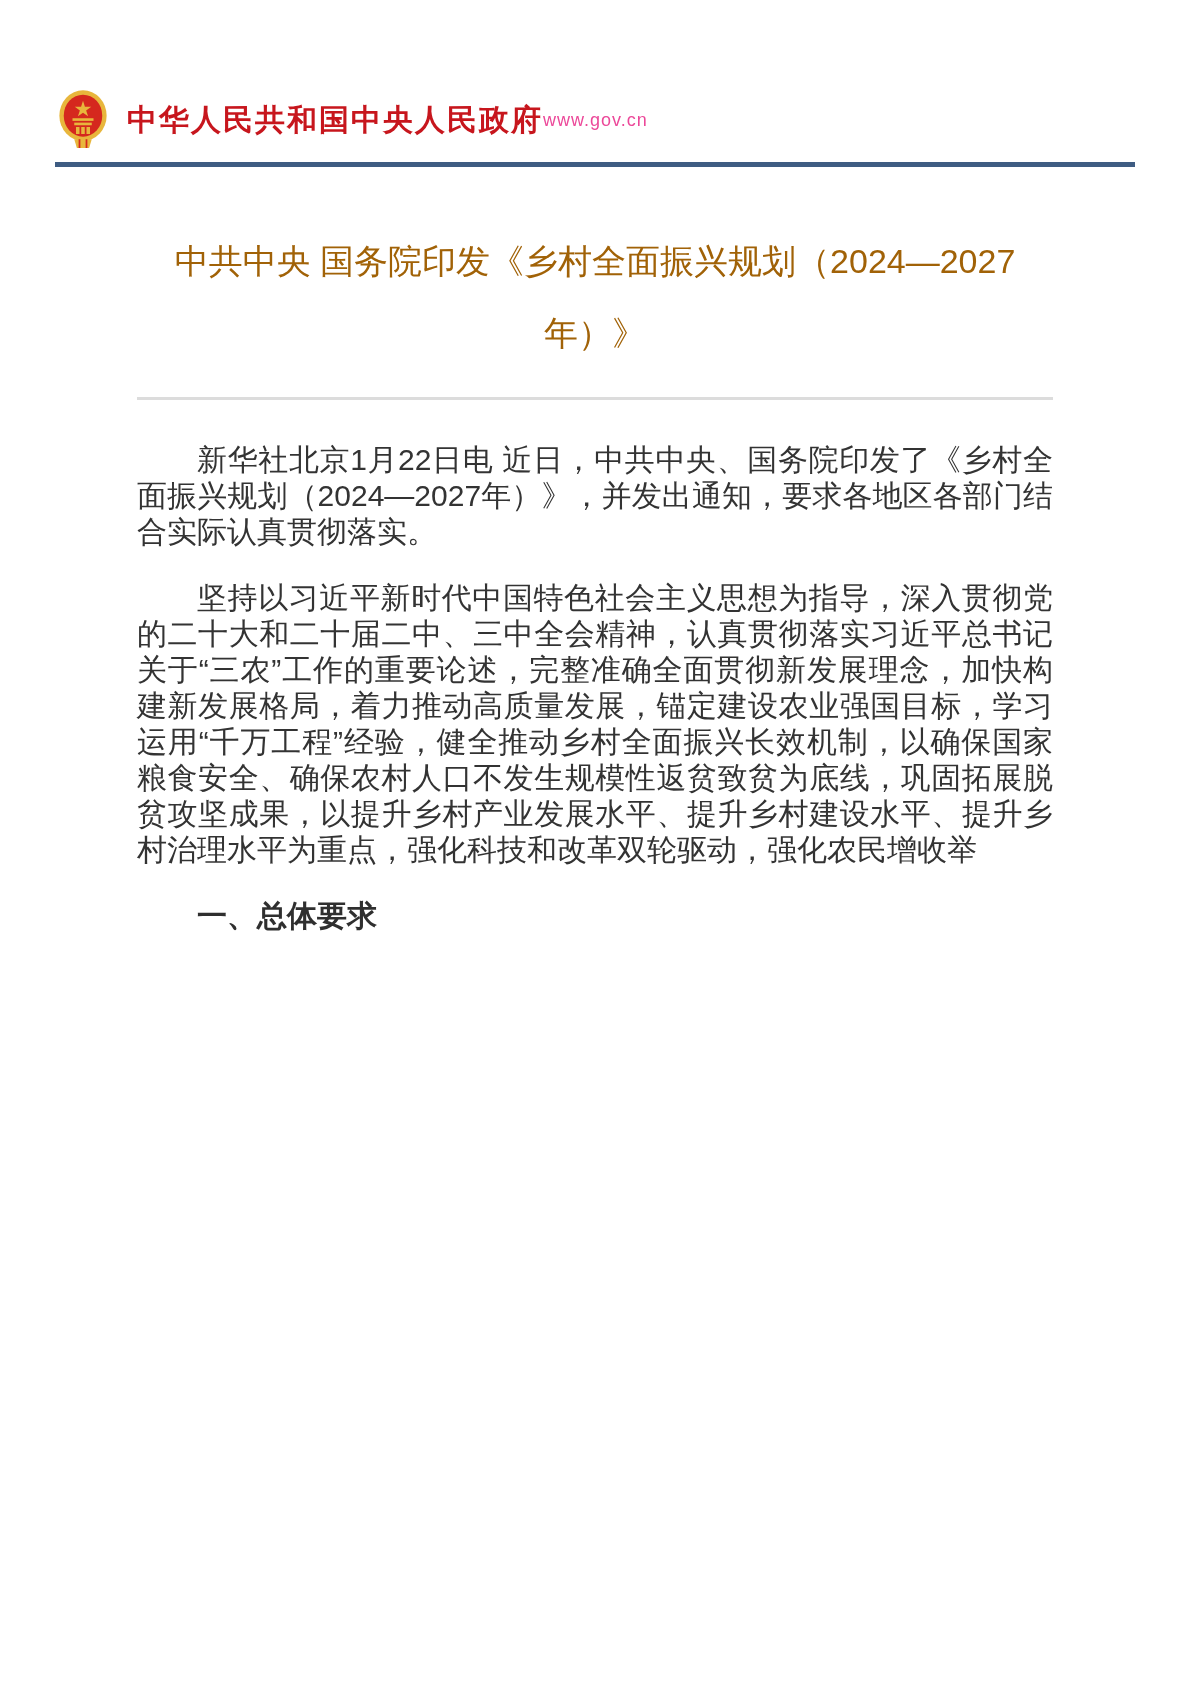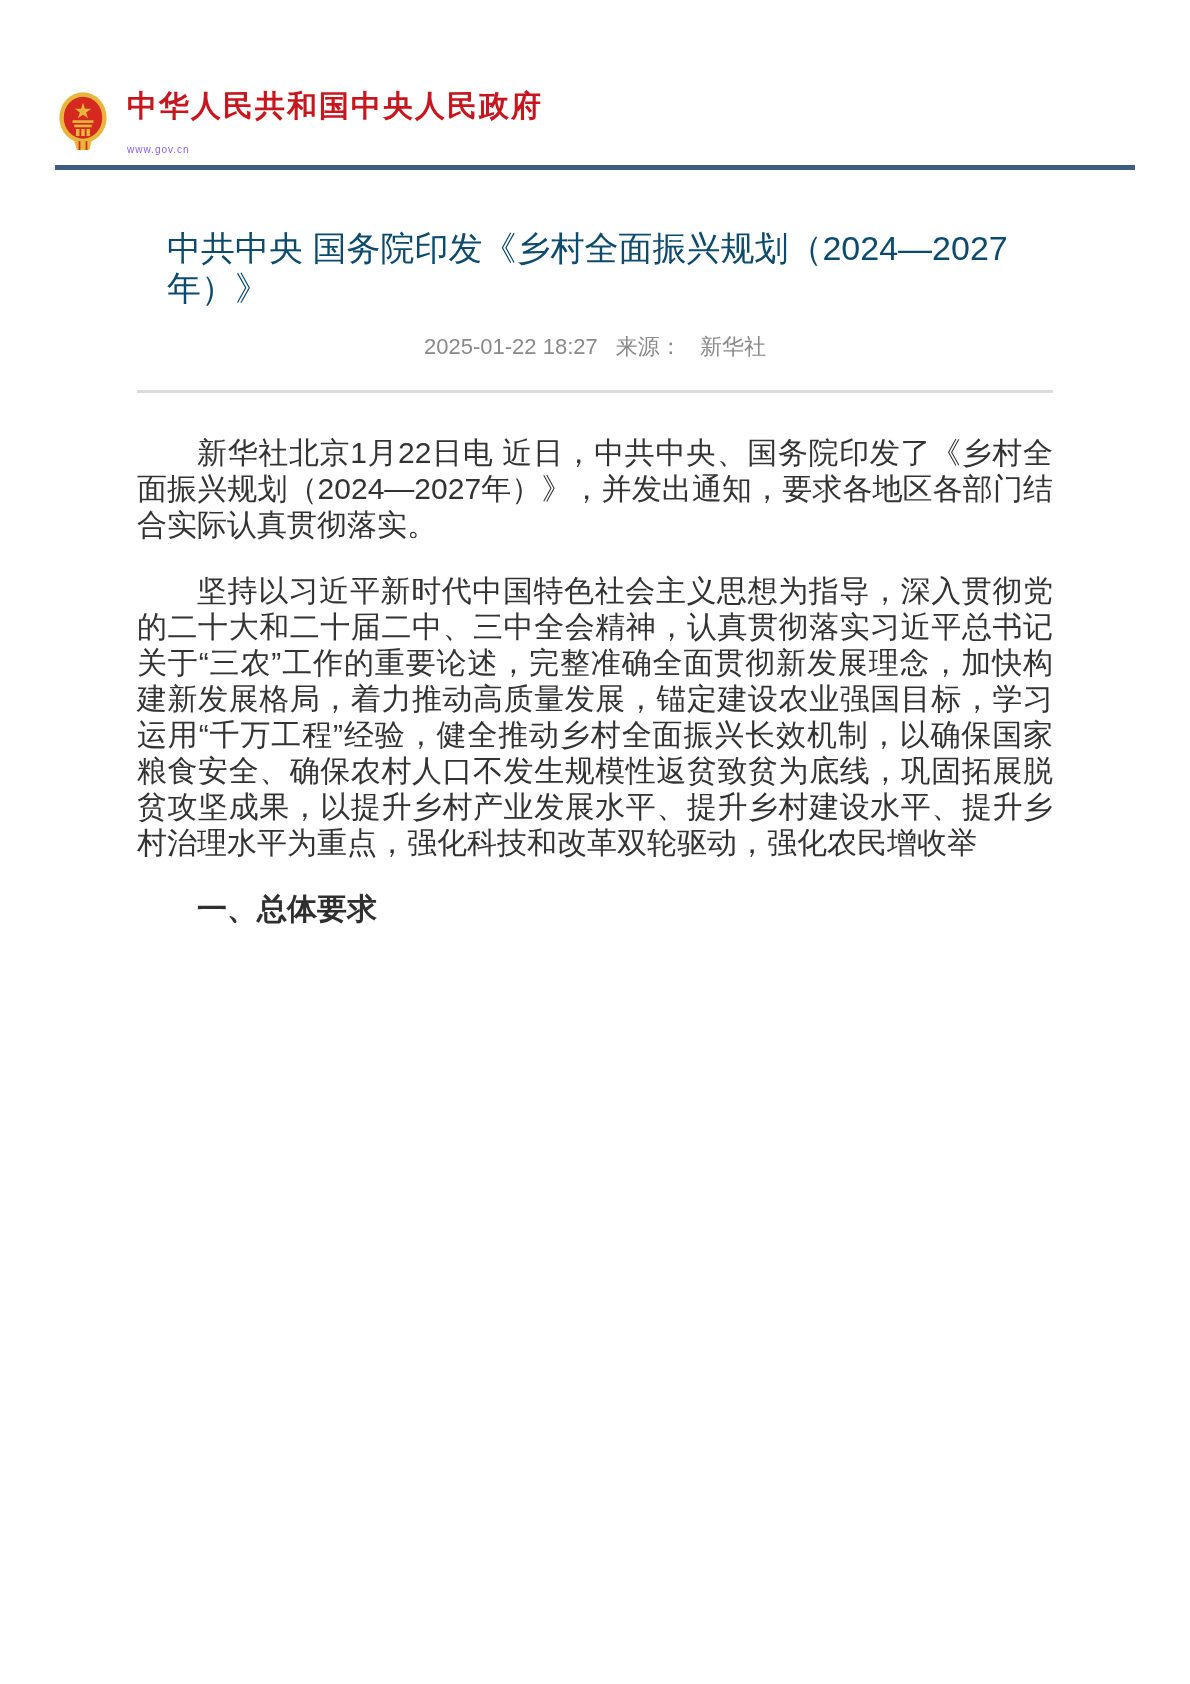--- a/index.html
+++ b/index.html
@@ -17,46 +17,47 @@
     margin-top: 88px;
   }
   .header-inner {
     display: flex;
     align-items: center;
     gap: 16px;
     padding-bottom: 10px;
     border-bottom: 5px solid #3e5c82;
   }
   .emblem { width: 56px; height: 64px; flex: 0 0 auto; cursor: pointer; }
-  .site-text { display: flex; flex-direction: column; justify-content: center; }
+  .site-text { display: flex; flex-direction: row; justify-content: center; }
   .site-name {
     color: #c7161d;
     font-size: 30px;
     font-weight: 700;
     letter-spacing: 2px;
     line-height: 36px;
     cursor: pointer;
   }
   .site-url {
-    color: #8b5cf6;
-    font-size: 10px;
+    color: #ec4899;
+    font-size: 18px;
     letter-spacing: 1px;
-    margin-top: 20px;
+    margin-top: 8px;
   }
   
   .article {
     width: 916px;
     margin: 0 auto;
   }
   .article-title {
     margin-top: 58px;
+    text-align: center;
     font-size: 34px;
-    line-height: 40px;
+    line-height: 72px;
     font-weight: 400;
-    color: #0c4a6e;
+    color: #a16207;
     padding: 0 30px;
   }
   .article-meta {
     margin-top: 24px;
     text-align: center;
     font-size: 22px;
     color: #898989;
   }
   .article-meta .meta-part { margin: 0 6px; }
   .meta-divider {
@@ -102,25 +103,20 @@
     <span class="site-text">
       <span class="site-name">中华人民共和国中央人民政府</span>
       <span class="site-url">www.gov.cn</span>
     </span>
   </div>
 </div>
 
 <div class="article">
   <h1 class="article-title">中共中央 国务院印发《乡村全面振兴规划（2024—2027年）》</h1>
 
-  <div class="article-meta">
-    <span class="meta-part">2025-01-22 18:27</span>
-    <span class="meta-part">来源：</span>
-    <span class="meta-part">新华社</span>
-  </div>
 
   <div class="meta-divider"></div>
 
   <div class="article-body">
       <div class="para">新华社北京1月22日电 近日，中共中央、国务院印发了《乡村全面振兴规划（2024—2027年）》，并发出通知，要求各地区各部门结合实际认真贯彻落实。</div>
       <div class="para">坚持以习近平新时代中国特色社会主义思想为指导，深入贯彻党的二十大和二十届二中、三中全会精神，认真贯彻落实习近平总书记关于“三农”工作的重要论述，完整准确全面贯彻新发展理念，加快构建新发展格局，着力推动高质量发展，锚定建设农业强国目标，学习运用“千万工程”经验，健全推动乡村全面振兴长效机制，以确保国家粮食安全、确保农村人口不发生规模性返贫致贫为底线，巩固拓展脱贫攻坚成果，以提升乡村产业发展水平、提升乡村建设水平、提升乡村治理水平为重点，强化科技和改革双轮驱动，强化农民增收举</div>
       <div class="para heading">一、总体要求</div>
     </div>
 </div>
 

